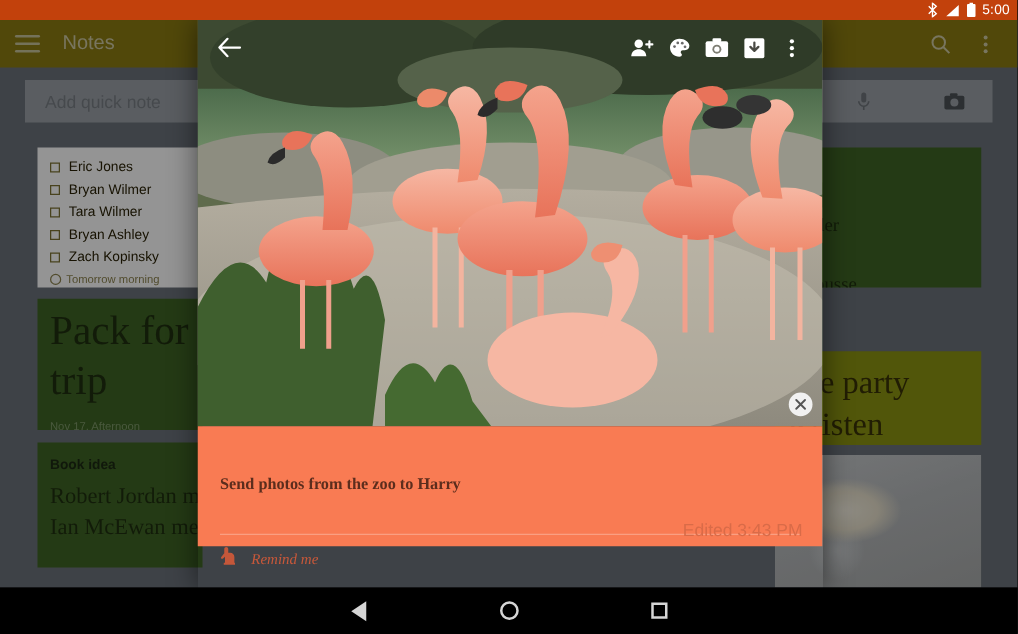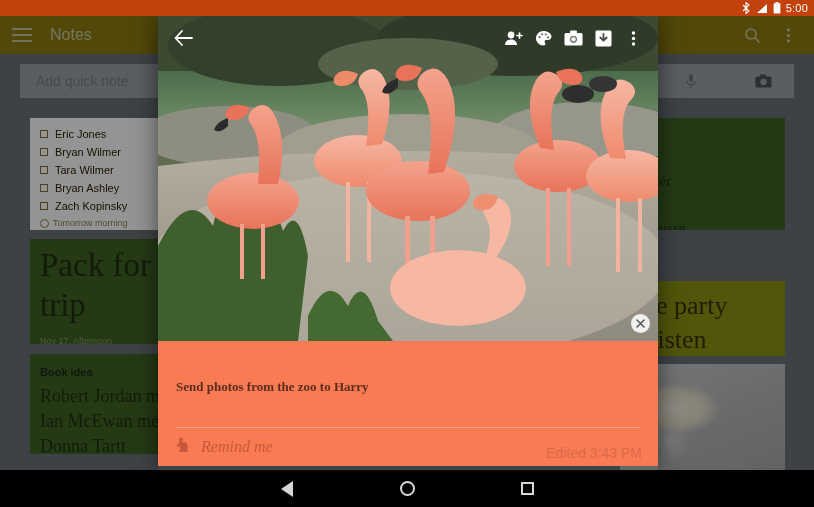--- a/index.html
+++ b/index.html
@@ -81,27 +81,27 @@
     position:absolute; left:0; top:0; width:500px; height:44px; z-index:4;
     display:flex; align-items:center; padding:0 10px;
   }
   .dlg-toolbar .tb-ic { width:30px; height:30px; display:flex; align-items:center; justify-content:center; }
   .tb-spacer{ flex:1; }
   .img-close {
     position:absolute; right:8px; bottom:8px; width:19px; height:19px; border-radius:50%;
     background:#f1f1f1; display:flex; align-items:center; justify-content:center; z-index:4;
   }
   .dlg-body {
-    position:absolute; left:0; top:325px; width:500px; height:125px; background:#f97b53;
+    position:absolute; left:0; top:325px; width:500px; height:96px; background:#f97b53;
     padding:38px 18px 0 18px;
   }
   .dlg-note-text { font-family:"Liberation Serif", serif; font-weight:bold; font-size:13px; color:#5c2d1d; }
   .dlg-divider { position:absolute; left:18px; right:18px; top:86px; height:1px; background:rgba(255,255,255,.28); }
   .dlg-remind { position:absolute; left:18px; top:96px; display:flex; align-items:center; gap:12px; }
-  .dlg-remind .rm-ph { font-family:"Liberation Serif", serif; font-style:italic; font-size:16px; color:#c8583a;text-align:center; }
+  .dlg-remind .rm-ph { font-family:"Liberation Serif", serif; font-style:italic; font-size:12px; color:#c8583a;text-align:center; }
   .dlg-edited { position:absolute; right:16px; bottom:5px; font-size:14px; color:#d4apaa; color:#d96b48; }
 
   
   .navbar {
     position:absolute; left:0; bottom:0; width:814px; height:37px; background:#000;
     display:flex; align-items:center; justify-content:center; gap:0; z-index:60;
   }
   .navbar .nav-btn { width:120px; height:37px; display:flex; align-items:center; justify-content:center; }
   .nav-back { width:0;height:0;border-top:8px solid transparent;border-bottom:8px solid transparent;border-right:12px solid #d6d6d6;}
   .nav-home { width:15px;height:15px;border:2px solid #d6d6d6;border-radius:50%;}
@@ -208,21 +208,20 @@
         <div class="rem-chip" style="color:#7f9a6a; margin-top:10px;">
 
           <span>Nov 17, Afternoon</span>
         </div>
       </div>
 
       <div class="note" style="left:30px; top:248px; width:132px; height:100px; background:#3f6425; padding:12px 10px;">
         <div class="note-title">Book idea</div>
         <div class="list-text">Robert Jordan me</div>
         <div class="list-text">Ian McEwan mee</div>
-        <div class="list-text">Donna Tartt</div>
       </div>
 
       <div class="note" style="left:620px; top:12px; width:165px; height:112px; background:#3f6425; padding:12px 10px;">
         <div class="note-title" style="margin-bottom:28px;">ist</div>
         <div class="plain-line">g cider</div>
         <div class="plain-line">ries</div>
         <div class="plain-line">e mousse</div>
       </div>
 
       <div class="note" style="left:620px; top:175px; width:165px; height:75px; background:#8c9412; padding:8px 10px;">

